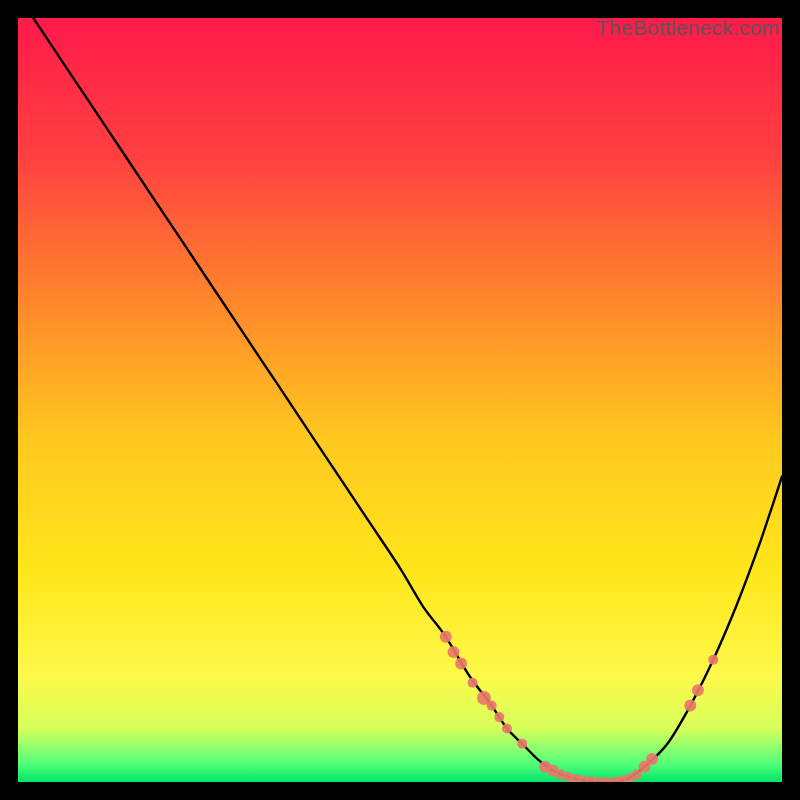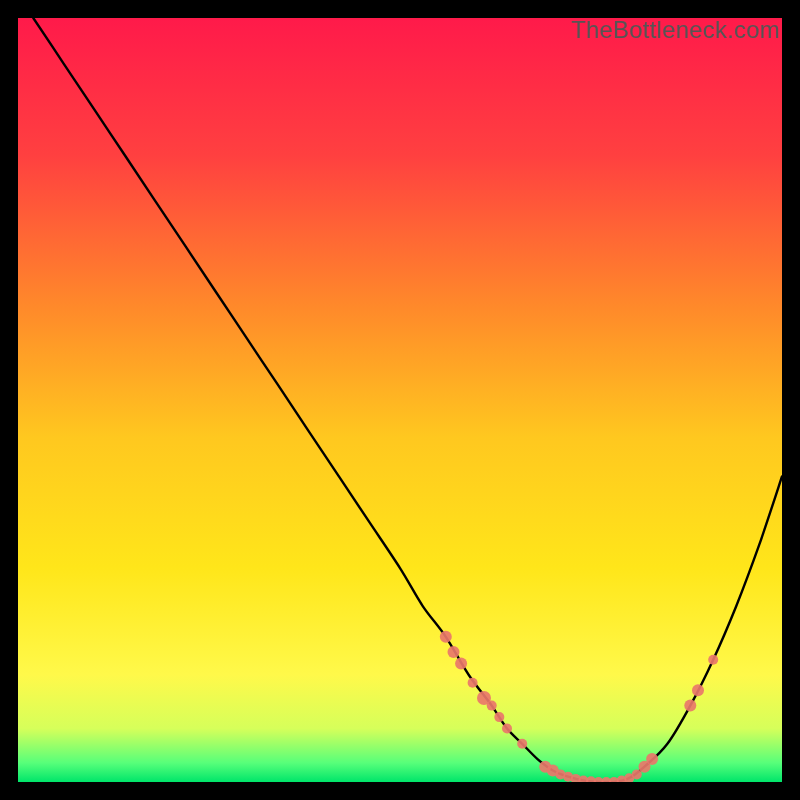--- a/index.html
+++ b/index.html
@@ -24,21 +24,21 @@
     left: 0;
     top: 0;
     width: 764px;
     height: 764px;
   }
   .watermark {
     position: absolute;
     top: -2px;
     right: 2px;
     color: #555;
-    font-size: 24px;
+    font-size: 21px;
     font-weight: 500;
     letter-spacing: 0.2px;
     z-index: 20;
   }
   svg { display: block; }
 </style>
 </head>
 <body>
 
 <div class="frame">

